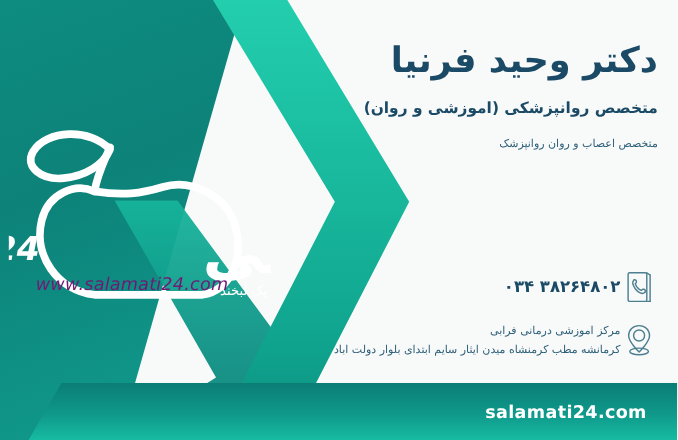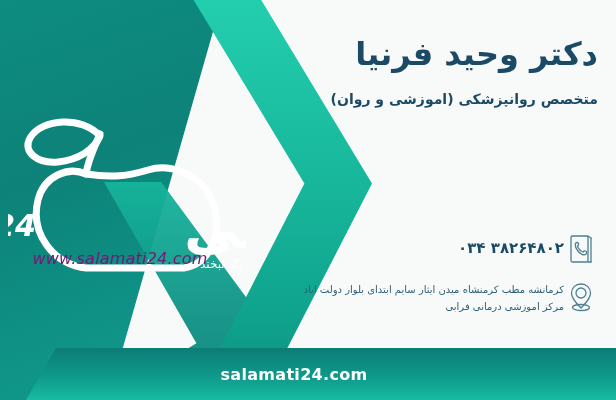--- a/index.html
+++ b/index.html
@@ -65,21 +65,21 @@
   .bottom-bar {
     position: absolute;
     left: 0;
     bottom: 0;
     width: 616px;
     height: 52px;
     background: linear-gradient(180deg, #0b7d75 0%, #0f998b 55%, #17bba1 100%);
     clip-path: polygon(56px 0, 616px 0, 616px 52px, 26px 52px);
     display: flex;
     align-items: center;
-    justify-content: center;
+    justify-content: flex-start;
   }
   .bottom-bar-text {
     color: #ffffff;
     font-size: 16px;
     font-weight: bold;
     letter-spacing: 0.3px;
     font-family: "DejaVu Sans", "Liberation Sans", sans-serif;
     direction: ltr;
     padding-right: 28px;
   }
@@ -140,21 +140,21 @@
     font-size: 10px;
     line-height: 1.5;
     margin: 0;
     font-weight: normal;
   }
 
   
   .contact {
     position: absolute;
     right: 18px;
-    top: 231px;
+    top: 243px;
     width: 380px;
     direction: rtl;
   }
 
   .contact-row {
     display: flex;
     flex-direction: row;
     align-items: flex-start;
     justify-content: flex-start;
     margin-bottom: 12px;
@@ -235,20 +235,21 @@
       </g>
       <text x="192" y="160" text-anchor="end" fill="#ffffff" font-family="DejaVu Sans, Liberation Sans, sans-serif" font-size="12">به راحتی یک لبخند</text>
     </svg>
   </div>
 
   <div class="logo-url">www.salamati24.com</div>
 
   <div class="content">
     <h1 class="doctor-name">دکتر وحید  فرنیا</h1>
     <div class="specialty">متخصص روانپزشکی (اموزشی و روان)</div>
+    <div class="specialty-sub">متخصص اعصاب و روان روانپزشک</div>
   </div>
 
   <div class="contact">
 
     <div class="contact-row">
       <div class="contact-icon">
         <svg width="26" height="30" viewBox="0 0 26 30" xmlns="http://www.w3.org/2000/svg">
           <rect class="icon-stroke" x="3" y="2" width="17" height="26" rx="1.5"></rect>
           <line class="icon-stroke" x1="20" y1="2" x2="23" y2="4"></line>
           <line class="icon-stroke" x1="23" y1="4" x2="23" y2="28"></line>
@@ -267,22 +268,22 @@
     <div class="contact-row">
       <div class="contact-icon">
         <svg width="28" height="32" viewBox="0 0 28 32" xmlns="http://www.w3.org/2000/svg">
           <path class="icon-stroke" d="M14 3 C 8.5 3, 4.5 7, 4.5 12 C 4.5 18, 14 27, 14 27
                                        C 14 27, 23.5 18, 23.5 12 C 23.5 7, 19.5 3, 14 3 Z"></path>
           <circle class="icon-stroke" cx="14" cy="12" r="5"></circle>
           <ellipse class="icon-stroke" cx="14" cy="26.5" rx="8.5" ry="3"></ellipse>
         </svg>
       </div>
       <div class="contact-text">
+        <div class="address-line second">مرکز اموزشی درمانی فرابی</div>
         <div class="address-line">کرمانشه مطب کرمنشاه میدن ایثار سایم ابتدای بلوار دولت اباد</div>
-        <div class="address-line second">مرکز اموزشی درمانی فرابی</div>
       </div>
     </div>
 
   </div>
 
   <div class="bottom-bar">
     <span class="bottom-bar-text">salamati24.com</span>
   </div>
 
 </div>

